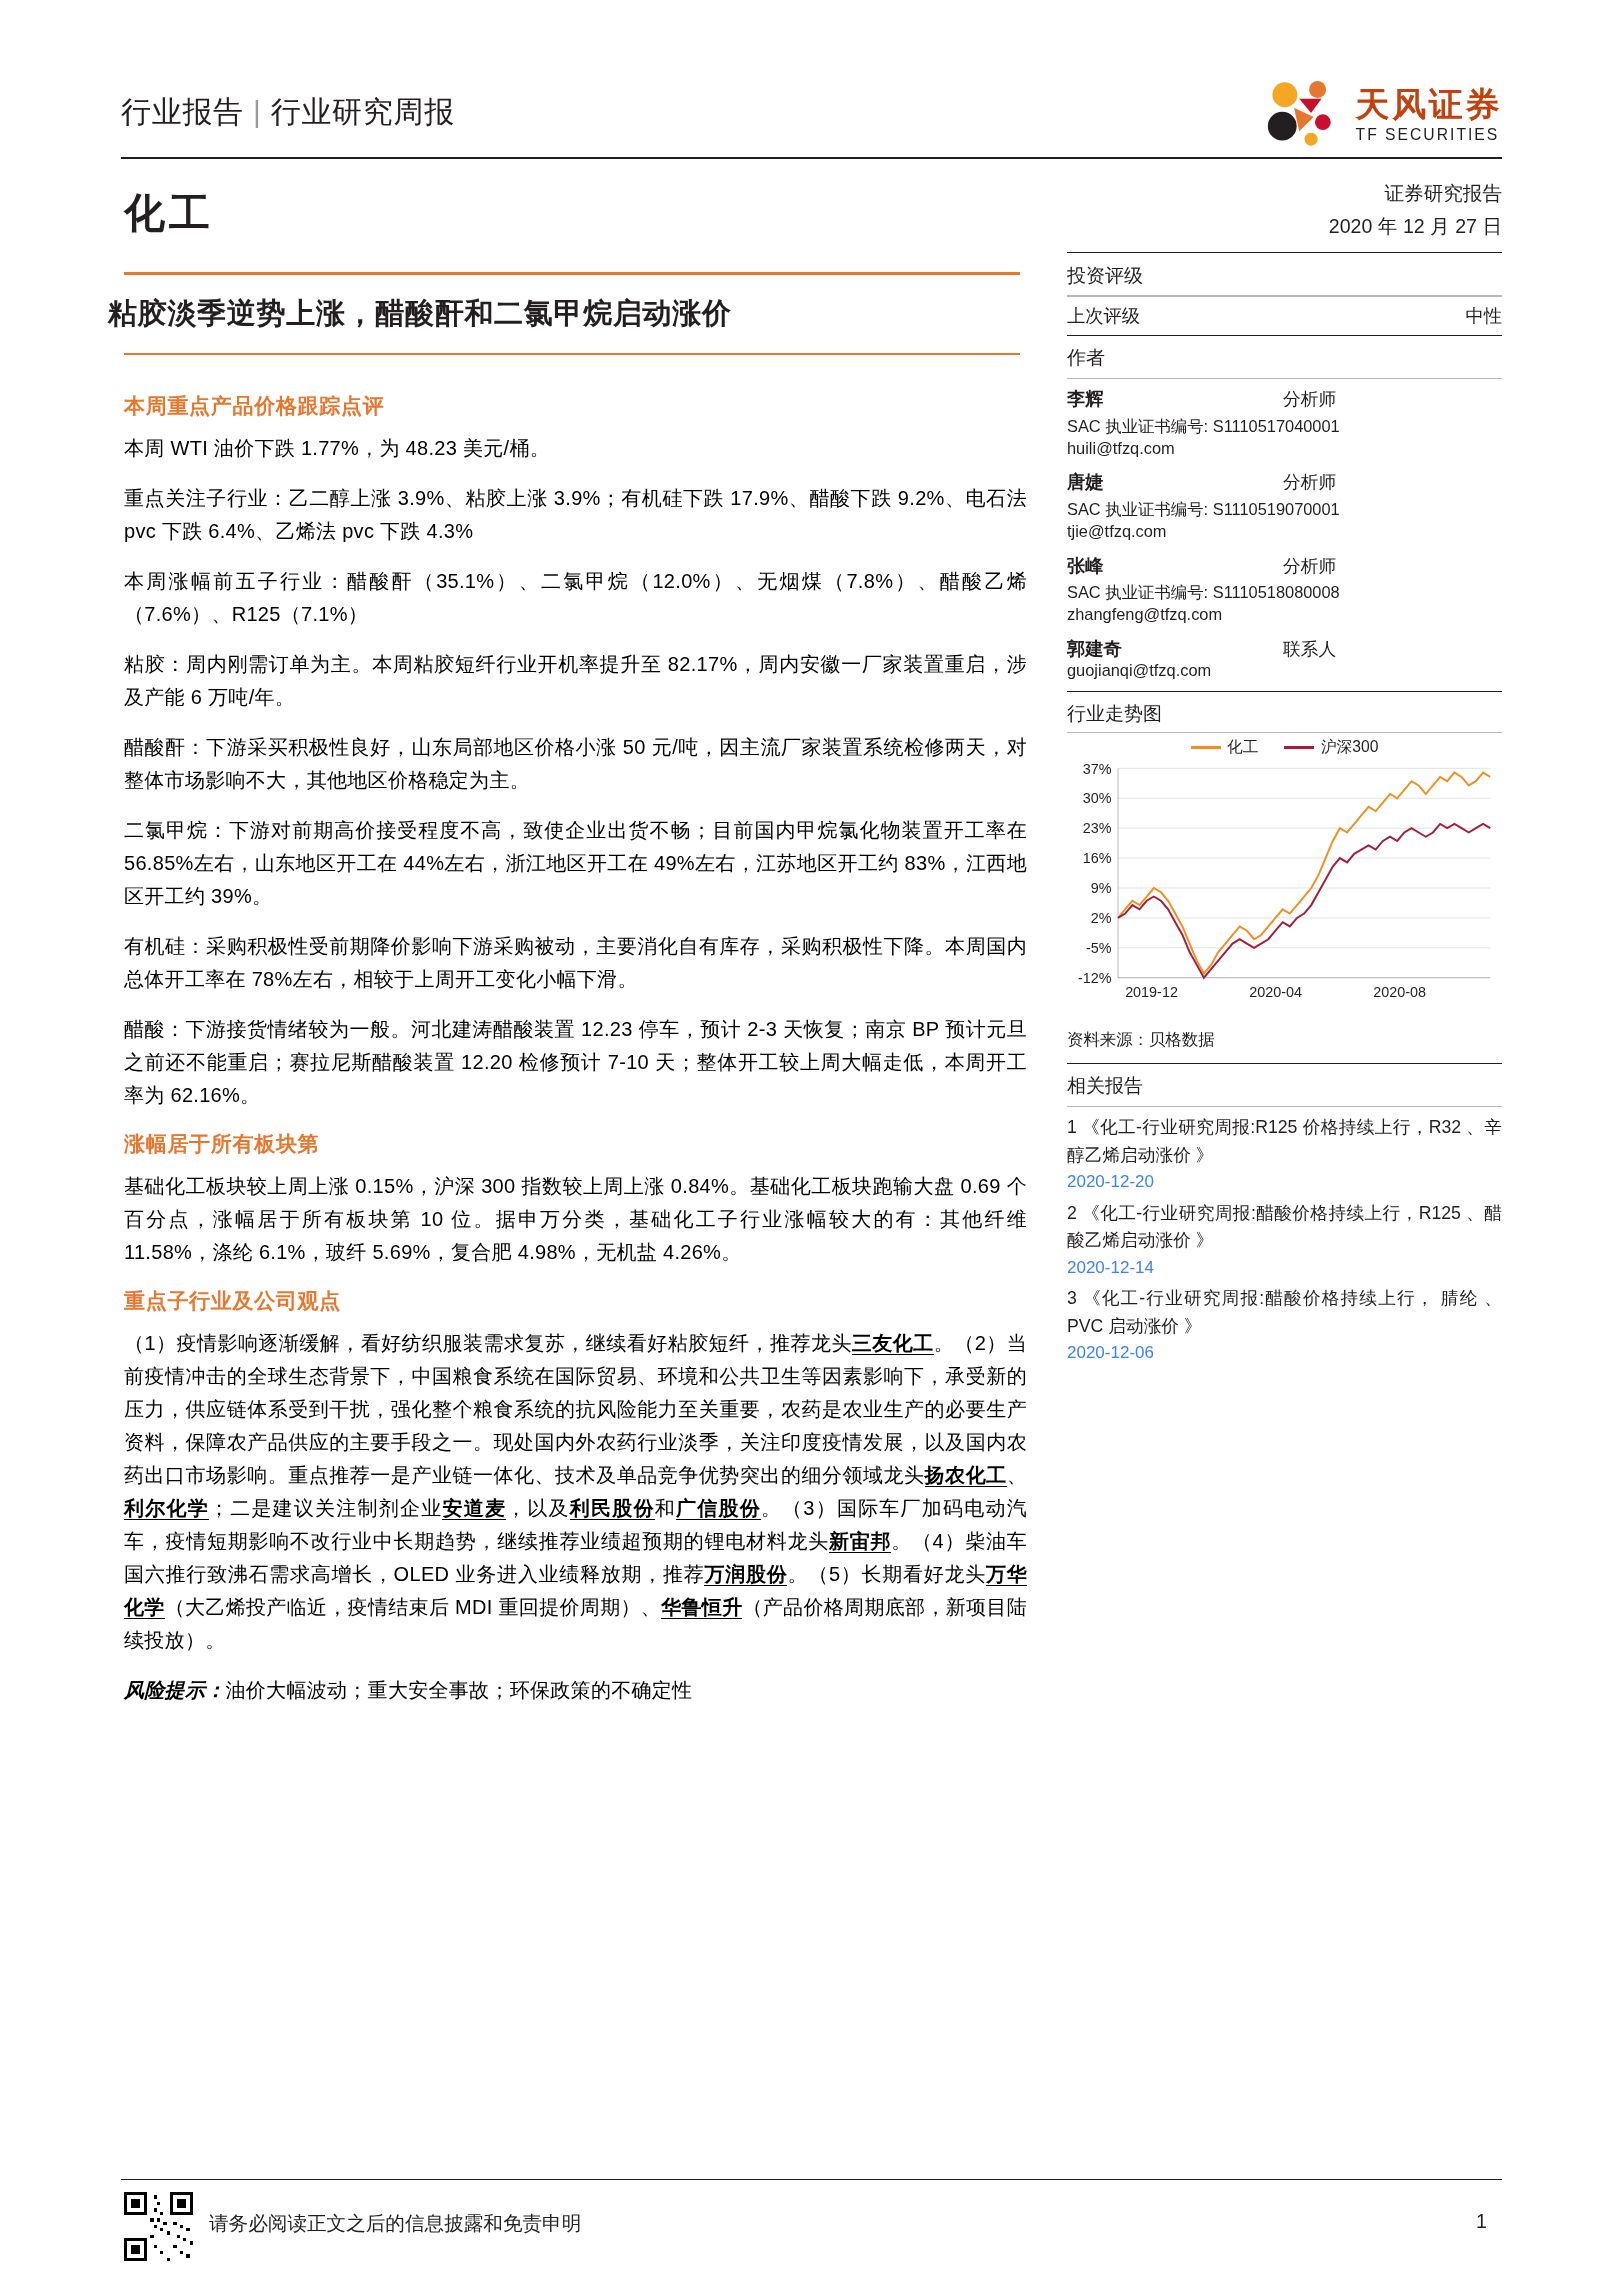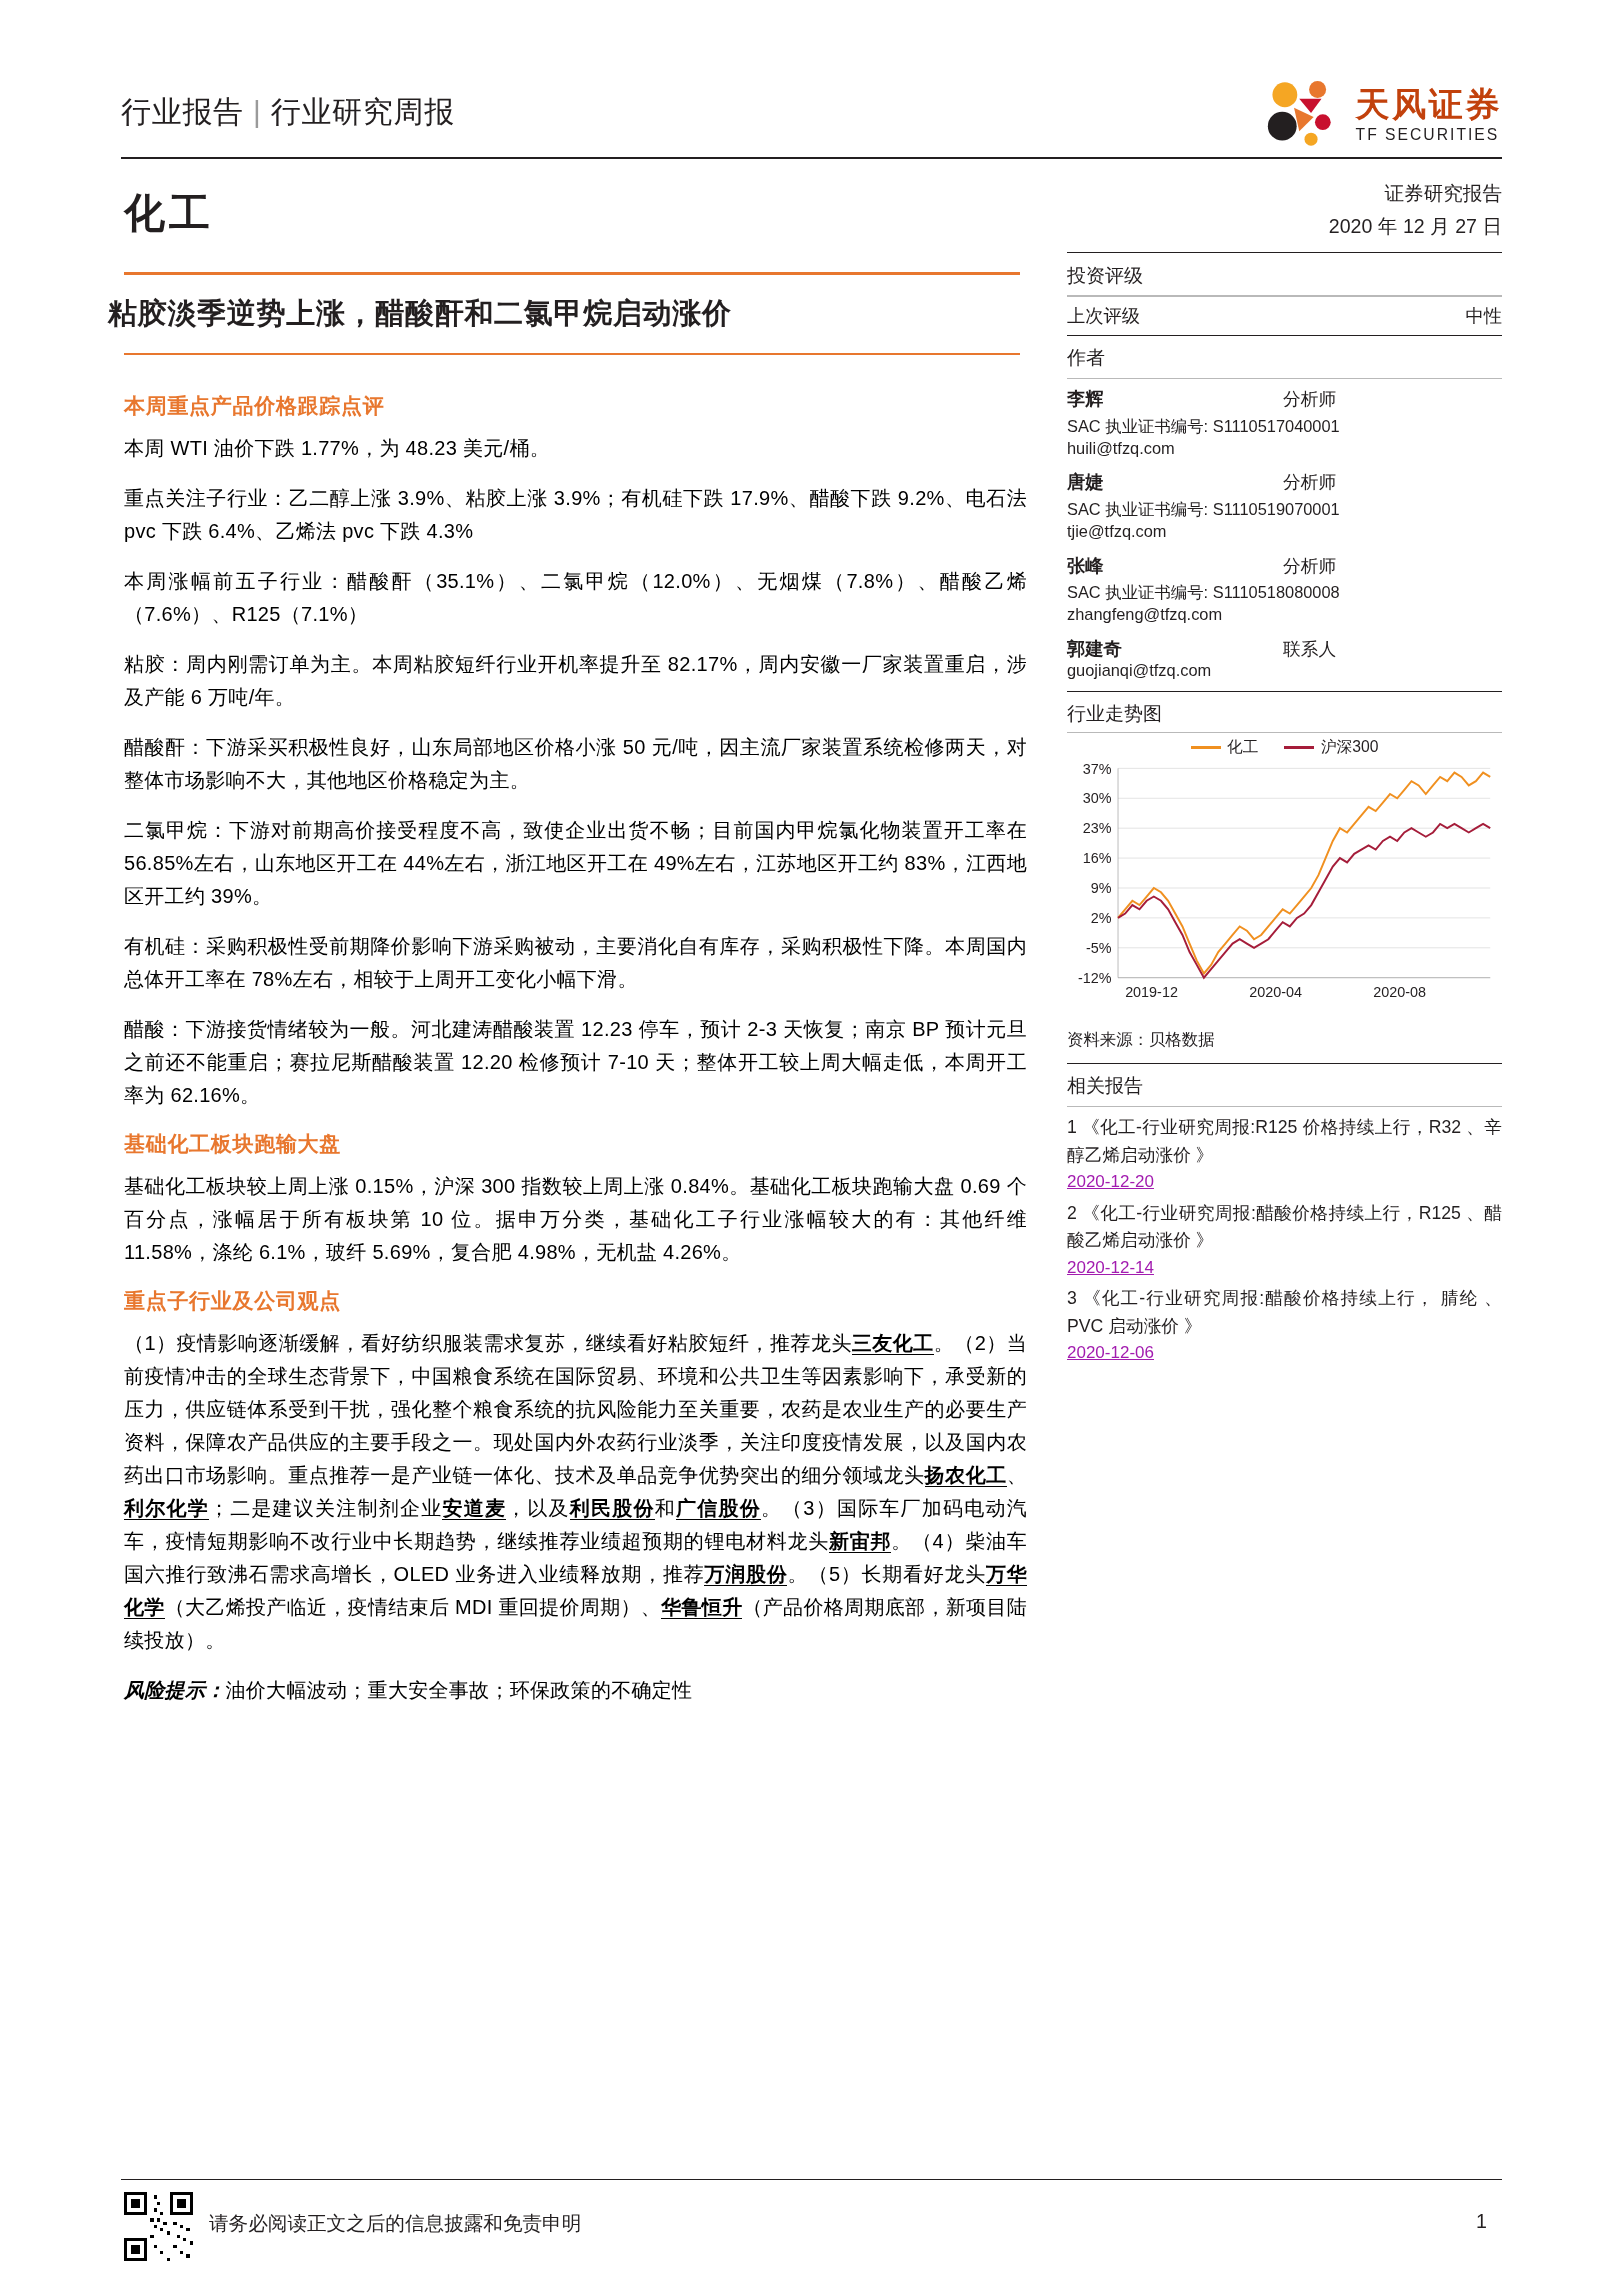--- a/index.html
+++ b/index.html
@@ -55,21 +55,21 @@
 
   
   .chartbox { margin-top:3.9px; }
   .chart-title { font-size:19px; color:#231f20; margin:9.2px 0 5.2px 0; }
   .chart-area { position:relative; width:435px; height:262px; }
   .legend { display:flex; justify-content:center; gap:26px; font-size:15.7px; color:#231f20; margin:3.9px 0 1.3px 0;}
   .legend .sw { display:inline-block; width:30px; height:3.3px; vertical-align:middle; margin-right:6.5px; }
   .src { font-size:16.4px; color:#231f20; margin-top:7.9px; }
 
   .rep-item { font-size:17.7px; line-height:27.5px; color:#231f20; margin:7.9px 0 2.6px 0; text-align:justify;}
-  .rep-date { font-size:17px; color:#a21caf; margin-bottom:5.2px;text-decoration:underline; }
+  .rep-date { font-size:17px; color:#3b82f6; margin-bottom:5.2px; }
 
   
   .foot-rule { position:absolute; left:121px; top:2179px; width:1381px; height:1.3px; background:#231f20; }
   .qr { position:absolute; left:124px; top:2192px; width:69px; height:69px; }
   .foot-text { position:absolute; left:209px; top:2210px; font-size:19.6px; color:#231f20; }
   .page-no { position:absolute; left:1476px; top:2210px; font-size:19.6px; color:#231f20; }
 </style>
 </head>
 <body>
 
@@ -108,21 +108,21 @@
     <div class="sec-head">本周重点产品价格跟踪点评</div>
     <p class="para">本周 WTI 油价下跌 1.77%，为 48.23 美元/桶。</p>
     <p class="para">重点关注子行业：乙二醇上涨 3.9%、粘胶上涨 3.9%；有机硅下跌 17.9%、醋酸下跌 9.2%、电石法 pvc 下跌 6.4%、乙烯法 pvc 下跌 4.3%</p>
     <p class="para">本周涨幅前五子行业：醋酸酐（35.1%）、二氯甲烷（12.0%）、无烟煤（7.8%）、醋酸乙烯（7.6%）、R125（7.1%）</p>
     <p class="para">粘胶：周内刚需订单为主。本周粘胶短纤行业开机率提升至 82.17%，周内安徽一厂家装置重启，涉及产能 6 万吨/年。</p>
     <p class="para">醋酸酐：下游采买积极性良好，山东局部地区价格小涨 50 元/吨，因主流厂家装置系统检修两天，对整体市场影响不大，其他地区价格稳定为主。</p>
     <p class="para">二氯甲烷：下游对前期高价接受程度不高，致使企业出货不畅；目前国内甲烷氯化物装置开工率在 56.85%左右，山东地区开工在 44%左右，浙江地区开工在 49%左右，江苏地区开工约 83%，江西地区开工约 39%。</p>
     <p class="para">有机硅：采购积极性受前期降价影响下游采购被动，主要消化自有库存，采购积极性下降。本周国内总体开工率在 78%左右，相较于上周开工变化小幅下滑。</p>
     <p class="para">醋酸：下游接货情绪较为一般。河北建涛醋酸装置 12.23 停车，预计 2-3 天恢复；南京 BP 预计元旦之前还不能重启；赛拉尼斯醋酸装置 12.20 检修预计 7-10 天；整体开工较上周大幅走低，本周开工率为 62.16%。</p>
 
-    <div class="sec-head">基础化工板块跑输大盘</div>
+    <div class="sec-head">涨幅居于所有板块第</div>
     <p class="para">基础化工板块较上周上涨 0.15%，沪深 300 指数较上周上涨 0.84%。基础化工板块跑输大盘 0.69 个百分点，涨幅居于所有板块第 10 位。据申万分类，基础化工子行业涨幅较大的有：其他纤维 11.58%，涤纶 6.1%，玻纤 5.69%，复合肥 4.98%，无机盐 4.26%。</p>
 
     <div class="sec-head">重点子行业及公司观点</div>
     <p class="para">（1）疫情影响逐渐缓解，看好纺织服装需求复苏，继续看好粘胶短纤，推荐龙头<span class="u">三友化工</span>。（2）当前疫情冲击的全球生态背景下，中国粮食系统在国际贸易、环境和公共卫生等因素影响下，承受新的压力，供应链体系受到干扰，强化整个粮食系统的抗风险能力至关重要，农药是农业生产的必要生产资料，保障农产品供应的主要手段之一。现处国内外农药行业淡季，关注印度疫情发展，以及国内农药出口市场影响。重点推荐一是产业链一体化、技术及单品竞争优势突出的细分领域龙头<span class="u">扬农化工</span>、<span class="u">利尔化学</span>；二是建议关注制剂企业<span class="u">安道麦</span>，以及<span class="u">利民股份</span>和<span class="u">广信股份</span>。（3）国际车厂加码电动汽车，疫情短期影响不改行业中长期趋势，继续推荐业绩超预期的锂电材料龙头<span class="u">新宙邦</span>。（4）柴油车国六推行致沸石需求高增长，OLED 业务进入业绩释放期，推荐<span class="u">万润股份</span>。（5）长期看好龙头<span class="u">万华化学</span>（大乙烯投产临近，疫情结束后 MDI 重回提价周期）、<span class="u">华鲁恒升</span>（产品价格周期底部，新项目陆续投放）。</p>
 
     <p class="para"><span class="b">风险提示：</span><span>油价大幅波动；重大安全事故；环保政策的不确定性</span></p>
   </div>
 
   <div class="rail">
     <div class="rail-right">证券研究报告</div>

